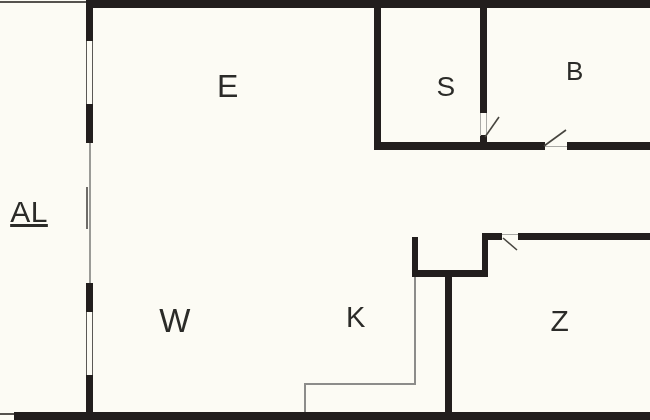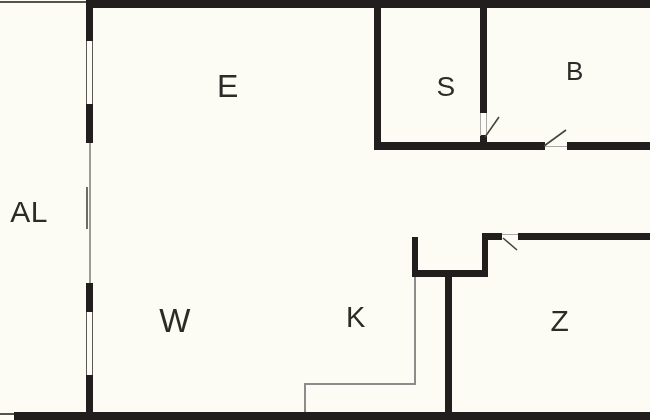--- a/index.html
+++ b/index.html
@@ -72,21 +72,21 @@
   <div class="thin" style="left:414px;top:277px;width:1.5px;height:107px;"></div>
   <div class="thin" style="left:304px;top:383px;width:111.5px;height:1.5px;"></div>
   <div class="thin" style="left:304px;top:383px;width:1.5px;height:29px;"></div>
 
   <svg class="door-svg" viewBox="0 0 650 420" xmlns="http://www.w3.org/2000/svg">
     <line class="door-leaf" x1="485" y1="137" x2="499" y2="117"></line>
     <line class="door-leaf" x1="544" y1="146" x2="566" y2="130"></line>
     <line class="door-leaf" x1="503" y1="238" x2="517" y2="250"></line>
   </svg>
 
-  <span class="room-label" style="left:29px;top:212px;font-size:30px;">AL</span>
+  <span class="room-label" style="left:29px;top:212px;font-size:30px;text-decoration:underline;">AL</span>
   <span class="room-label" style="left:228px;top:86px;font-size:32px;">E</span>
   <span class="room-label" style="left:446px;top:87px;font-size:28px;">S</span>
   <span class="room-label" style="left:575px;top:71px;font-size:26px;">B</span>
   <span class="room-label" style="left:175px;top:320px;font-size:33px;">W</span>
   <span class="room-label" style="left:356px;top:317px;font-size:29px;">K</span>
   <span class="room-label" style="left:560px;top:321px;font-size:30px;">Z</span>
 
 </div>
 
 </body></html>

